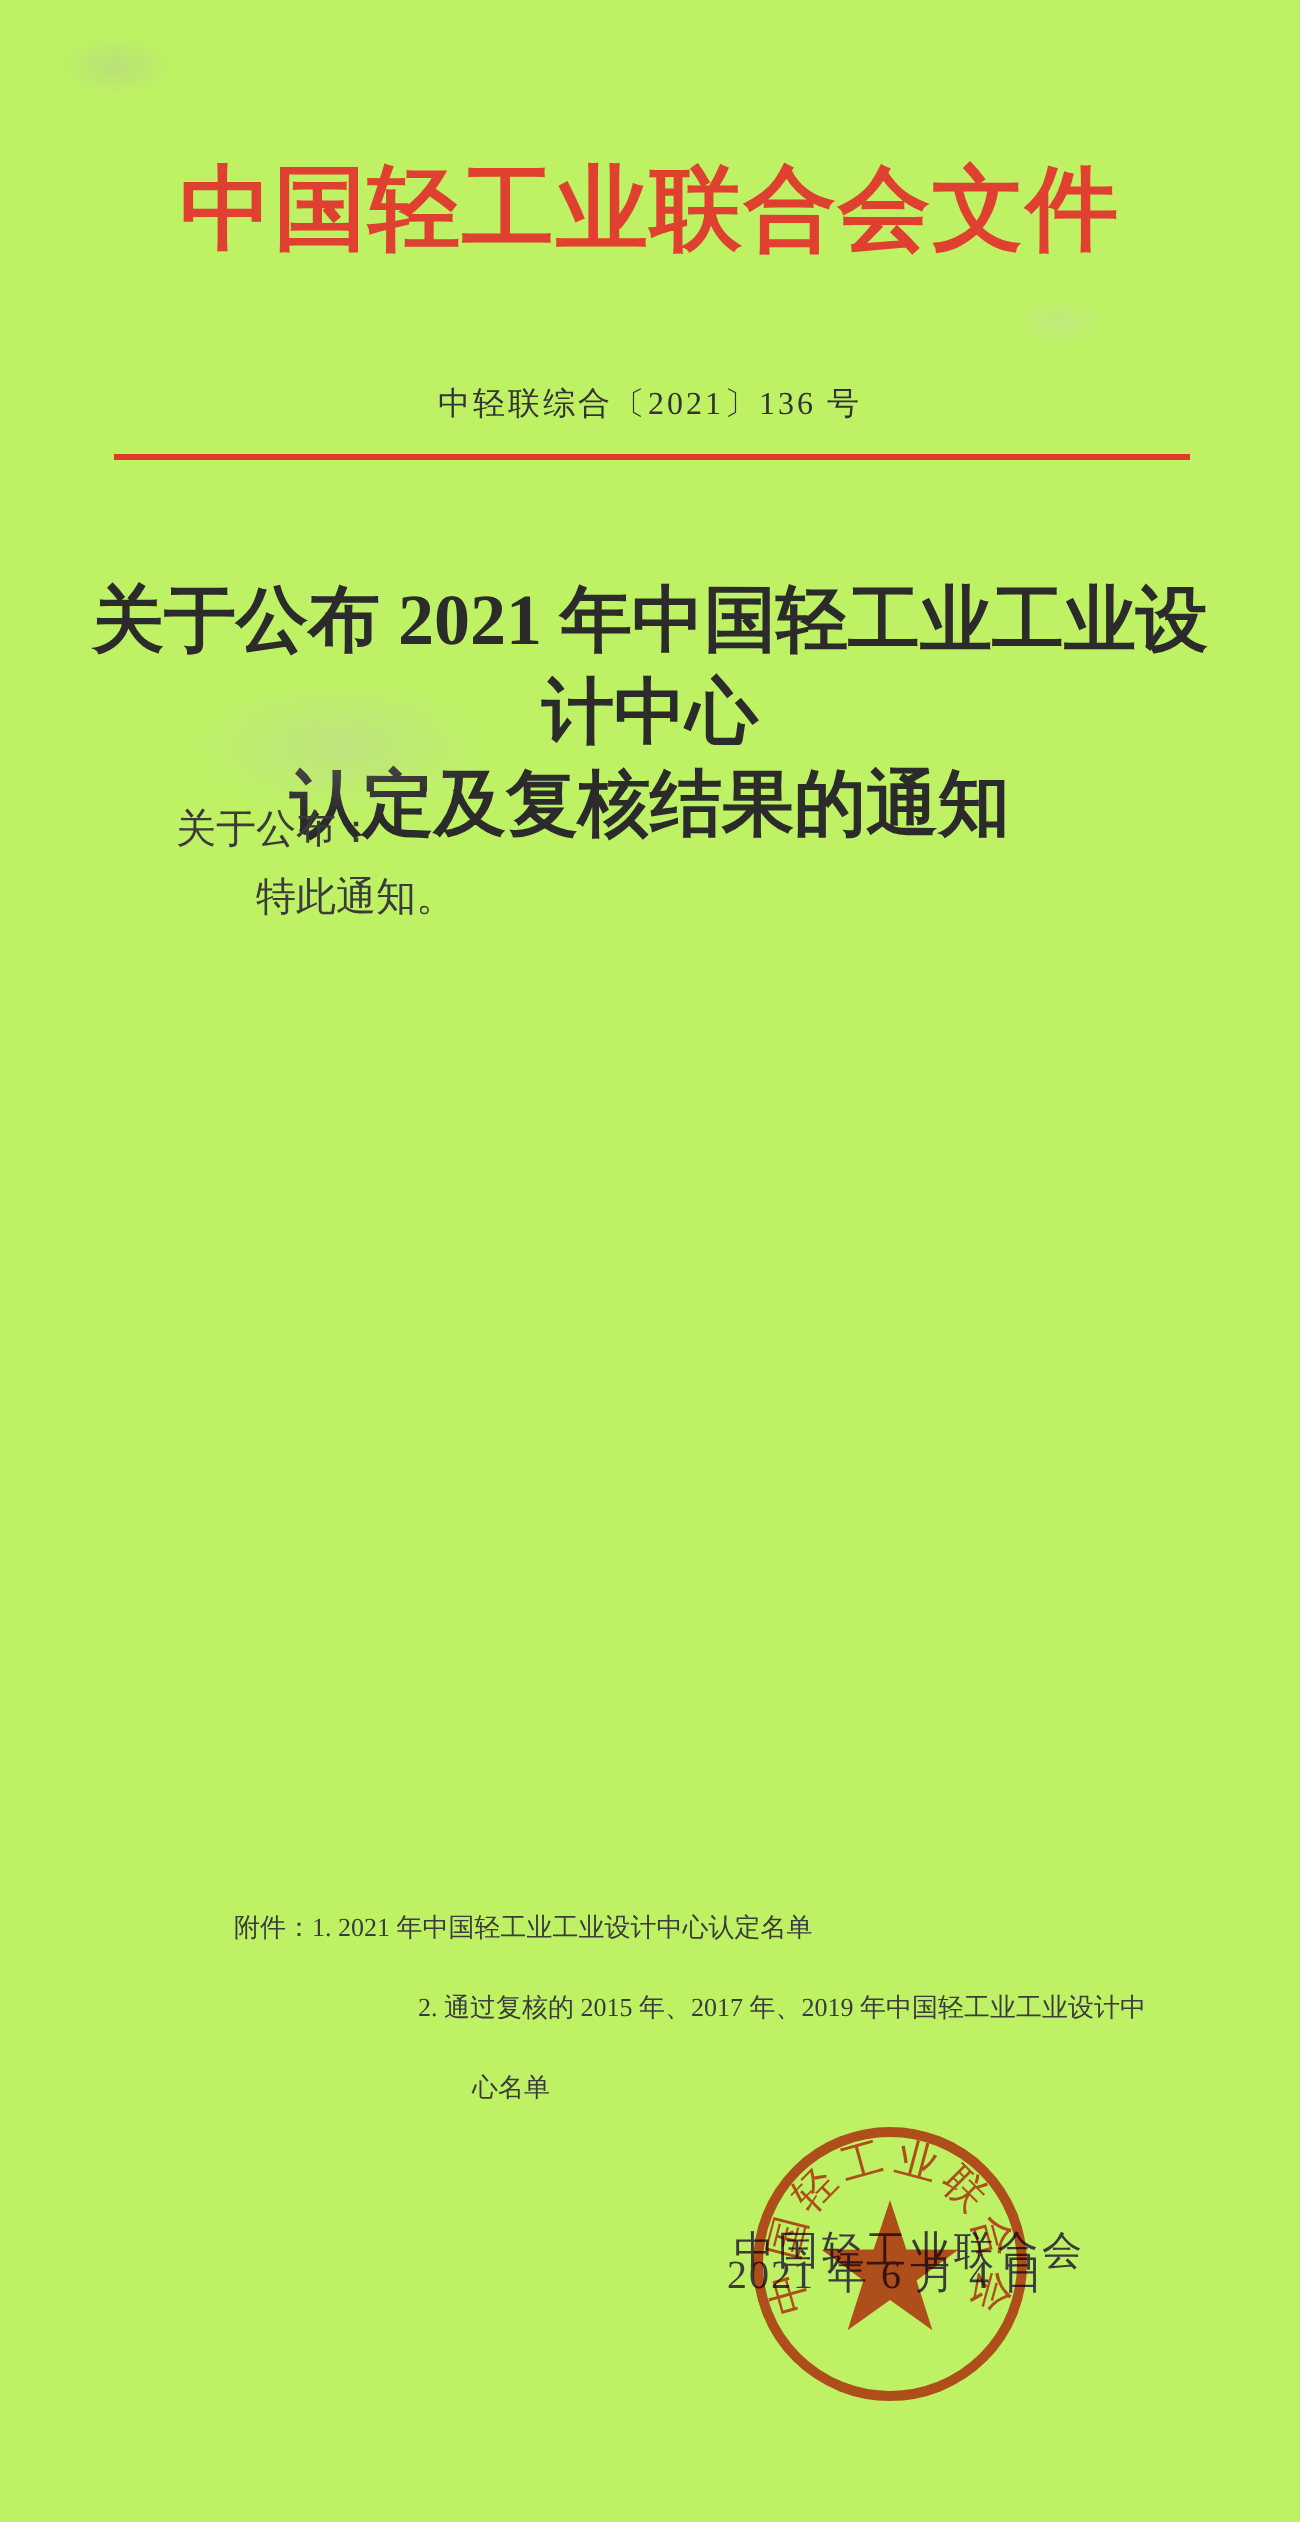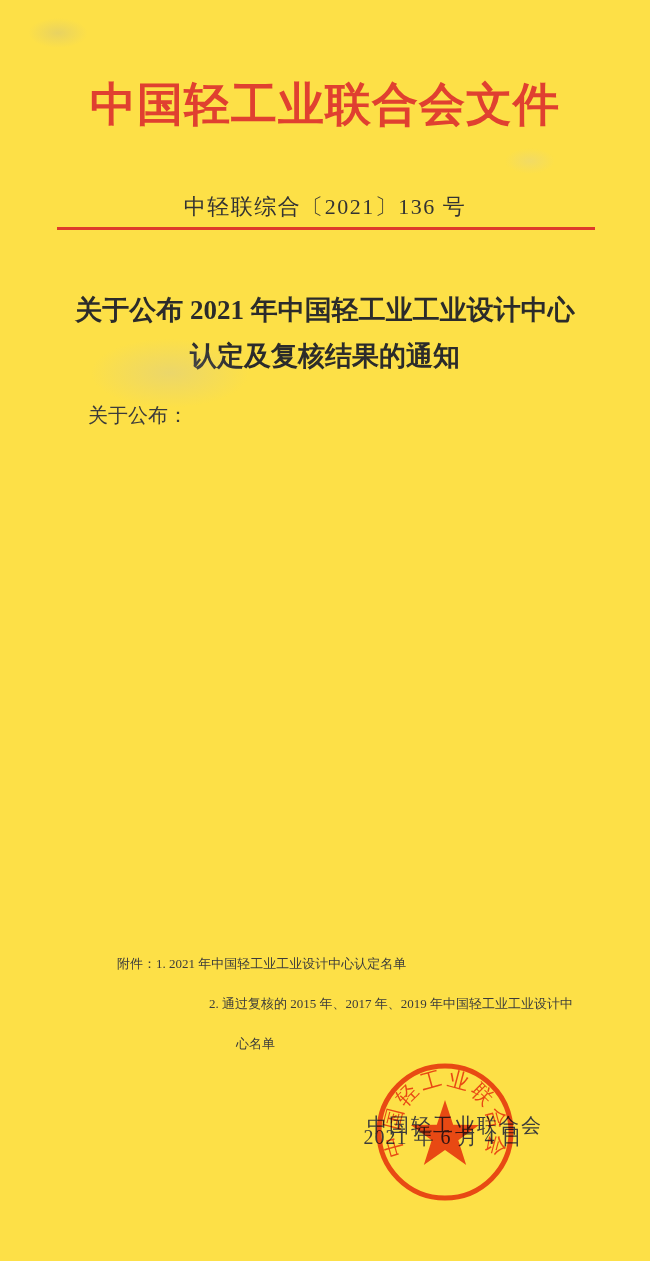--- a/index.html
+++ b/index.html
@@ -1,47 +1,47 @@
 <!DOCTYPE html>
 <html><head>
 <meta charset="utf-8">
 <style>
   html,body { margin:0; padding:0; background:#ffffff; }
   .page {
     position:relative;
     width:650px; height:1261px;
-    background:#fde047;
+    background:#bef264;
     overflow:hidden;
     font-family:"Liberation Serif","DejaVu Serif",serif;
     color:#3a3a3a;
   }
   .header-title {
     position:absolute; top:74px; left:0; width:100%;
     text-align:center;
     font-size:46px; font-weight:bold;
     color:#e04030;
     letter-spacing:1px;
     margin:0;
   }
   .doc-number {
     position:absolute; top:192px; left:0; width:100%;
     text-align:center;
-    font-size:22px; color:#333;
+    font-size:16px; color:#333;
     letter-spacing:1.5px;
     font-family:Liberation Serif, serif;
   }
   .red-rule {
     position:absolute; top:227px; left:57px;
     width:538px; height:3px;
     background:#de3b2b;
   }
   .notice-title {
     position:absolute; top:287px; left:45px; width:560px;
     text-align:center;
-    font-size:27px; font-weight:bold;
+    font-size:36px; font-weight:bold;
     line-height:46px;
     color:#2b2b2b;
     margin:0;
   }
   .body-block {
     position:absolute; top:398px; left:88px; width:482px;
     font-size:20px; line-height:34px;
     text-align:justify;
     color:#3b3b3b;
   }
@@ -98,20 +98,21 @@
 
   <div class="red-rule"></div>
 
   <h2 class="notice-title">
     <span>关于公布 2021 年中国轻工业工业设计中心</span><br>
     <span>认定及复核结果的通知</span>
   </h2>
 
   <div class="body-block">
     <p class="salutation">关于公布：</p>
+    <p class="para">特此通知。</p>
   </div>
 
   <div class="attachments">
     <div class="att-line1">
       <span>附件：</span><span>1. 2021 年中国轻工业工业设计中心认定名单</span>
     </div>
     <div class="att-item2">2. 通过复核的 2015 年、2017 年、2019 年中国轻工业工业设计中心名单</div>
   </div>
 
   <div class="sig-org">中国轻工业联合会</div>

